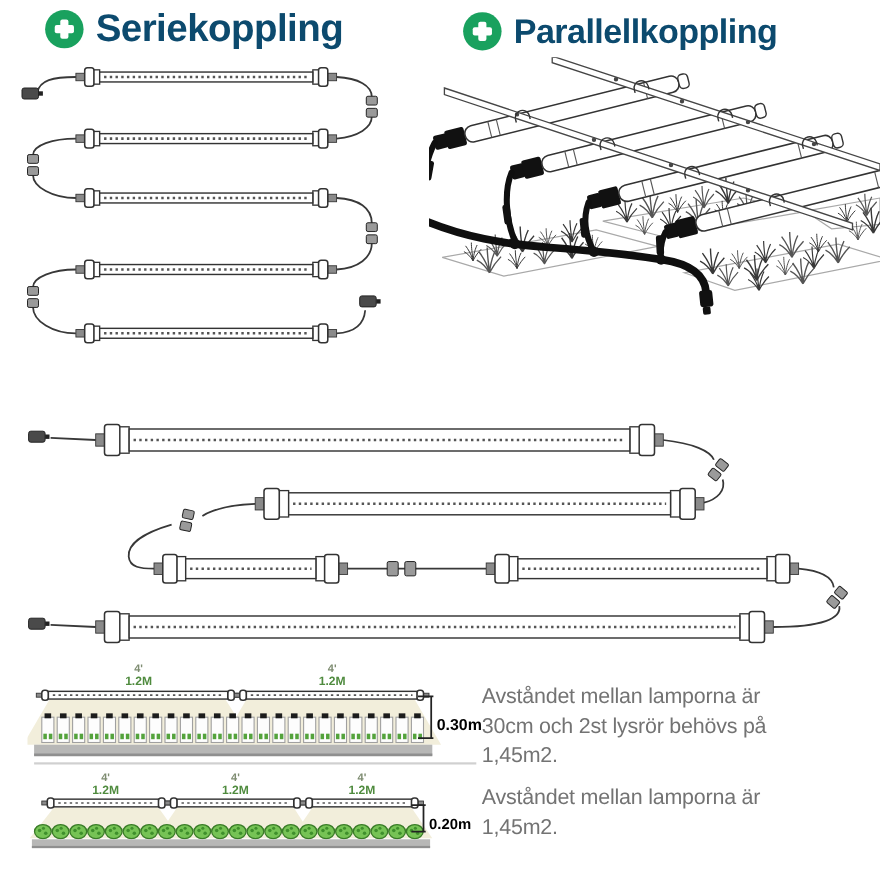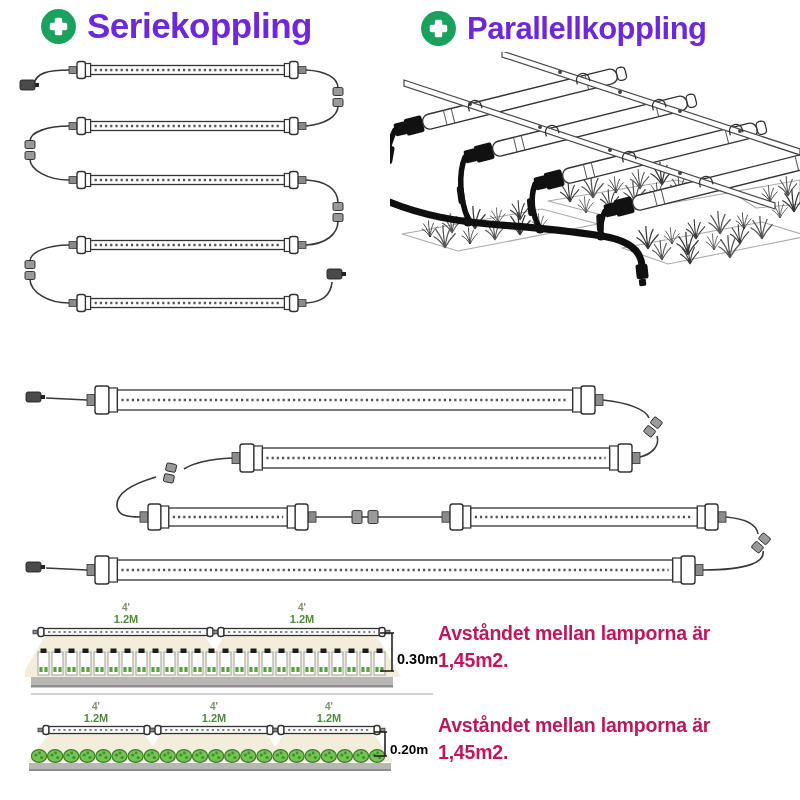--- a/index.html
+++ b/index.html
@@ -1,36 +1,36 @@
 <!DOCTYPE html>
 <html><head>
 <meta charset="utf-8">
 <style>
   html,body{margin:0;padding:0;}
   body{width:800px;height:800px;background:#ffffff;position:relative;overflow:hidden;
        font-family:"Liberation Sans","DejaVu Sans",sans-serif;}
-  .hdr{position:absolute;display:flex;align-items:center;gap:10px;font-weight:bold;color:#6d28d9;
+  .hdr{position:absolute;display:flex;align-items:center;gap:10px;font-weight:bold;color:#0c4a6e;
        letter-spacing:-0.5px;}
   .hdr .plus{width:37px;height:37px;flex:0 0 auto;}
   #hdr-series{left:40px;top:6px;font-size:35px;}
   #hdr-parallel{left:420px;top:10px;font-size:31px;}
   svg.diagram{position:absolute;}
   #svg-series{left:8px;top:58px;}
   #svg-parallel{left:390px;top:52px;}
   #svg-chain{left:0px;top:370px;}
   #svg-spa{left:25px;top:598px;}
   #svg-spb{left:25px;top:698px;}
   .cable{fill:none;stroke:#383838;stroke-width:1.6px;}
   .blk{fill:none;stroke:#0f0f0f;stroke-linecap:round;}
   .ft{font-size:10px;font-weight:bold;}
   .mt{font-size:11px;font-weight:bold;}
   .dim{fill:none;stroke:#222;stroke-width:1.6px;}
   .dimlabel{font-size:14.5px;font-weight:bold;fill:#000;}
-  .note{position:absolute;left:438px;width:360px;font-weight:bold;font-size:19.5px;
-        line-height:1.38;color:#be185d;letter-spacing:-0.2px;}
+  .note{position:absolute;left:438px;width:360px;font-weight:normal;font-size:19.5px;
+        line-height:1.38;color:#737373;letter-spacing:-0.2px;}
   .note span{display:block;}
   #note-1{top:620px;}
   #note-2{top:712px;}
 </style>
 </head>
 <body>
 
 <div class="hdr" id="hdr-series">
   <svg class="plus" viewBox="0 0 36 36">
     <circle cx="18" cy="18" r="17" fill="#19a15e"></circle>
@@ -688,18 +688,19 @@
     <text class="mt" x="71" y="24" fill="#4f8b3e">1.2M</text>
     <text class="ft" x="189" y="12" fill="#7f8d72">4'</text>
     <text class="mt" x="189" y="24" fill="#4f8b3e">1.2M</text>
     <text class="ft" x="304" y="12" fill="#7f8d72">4'</text>
     <text class="mt" x="304" y="24" fill="#4f8b3e">1.2M</text>
   </g>
 </svg>
 
 <div class="note" id="note-1">
   <span>Avståndet mellan lamporna är</span>
+  <span>30cm och 2st lysrör behövs på</span>
   <span>1,45m2.</span>
 </div>
 <div class="note" id="note-2">
   <span>Avståndet mellan lamporna är</span>
   <span>1,45m2.</span>
 </div>
 
 </body></html>

